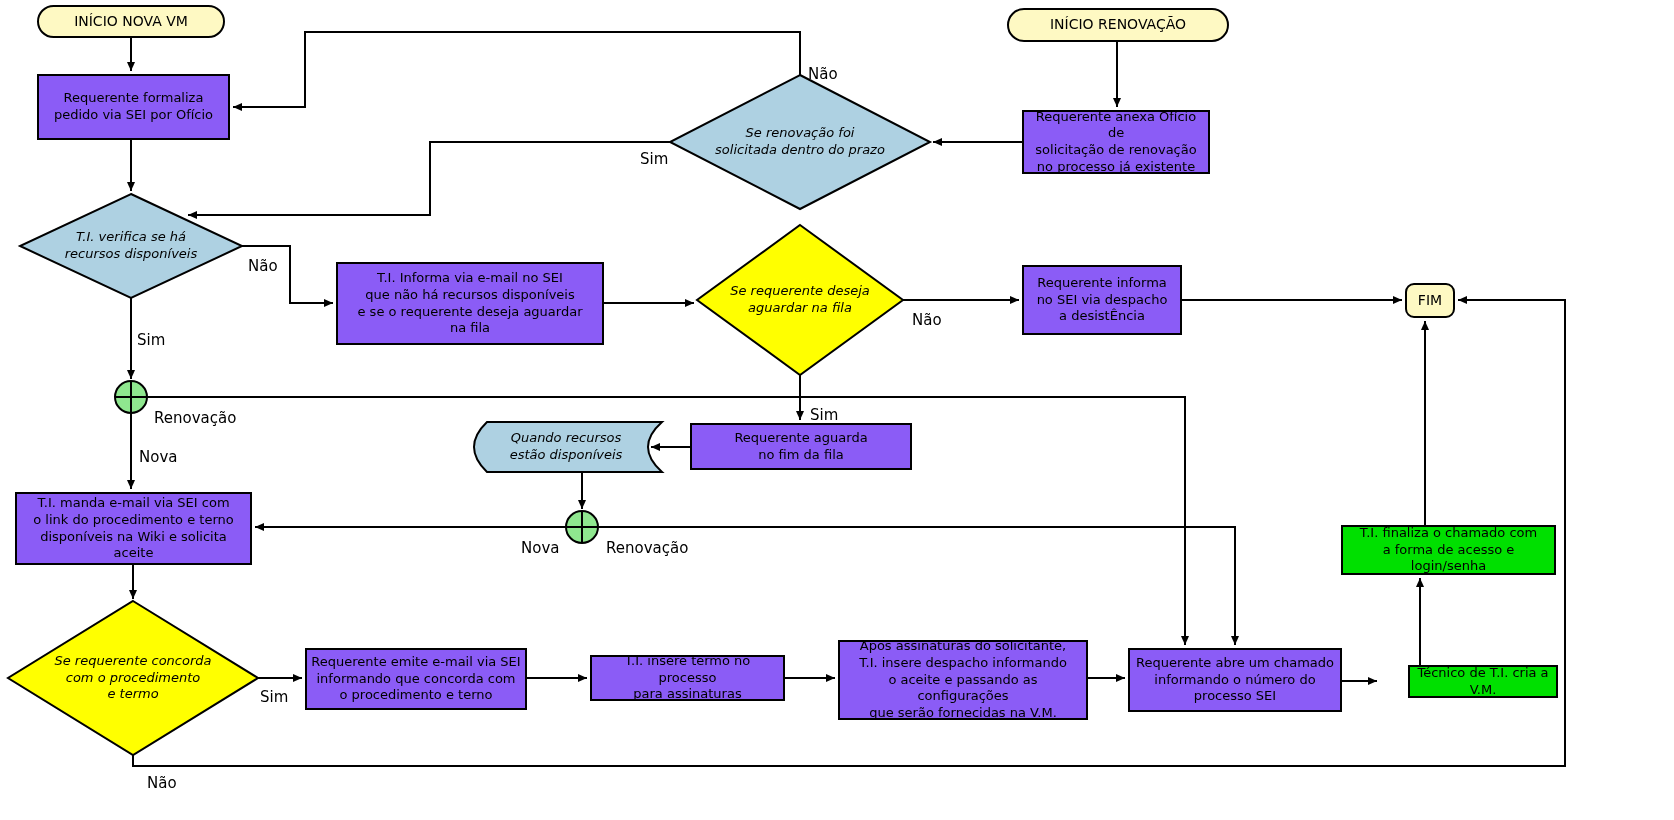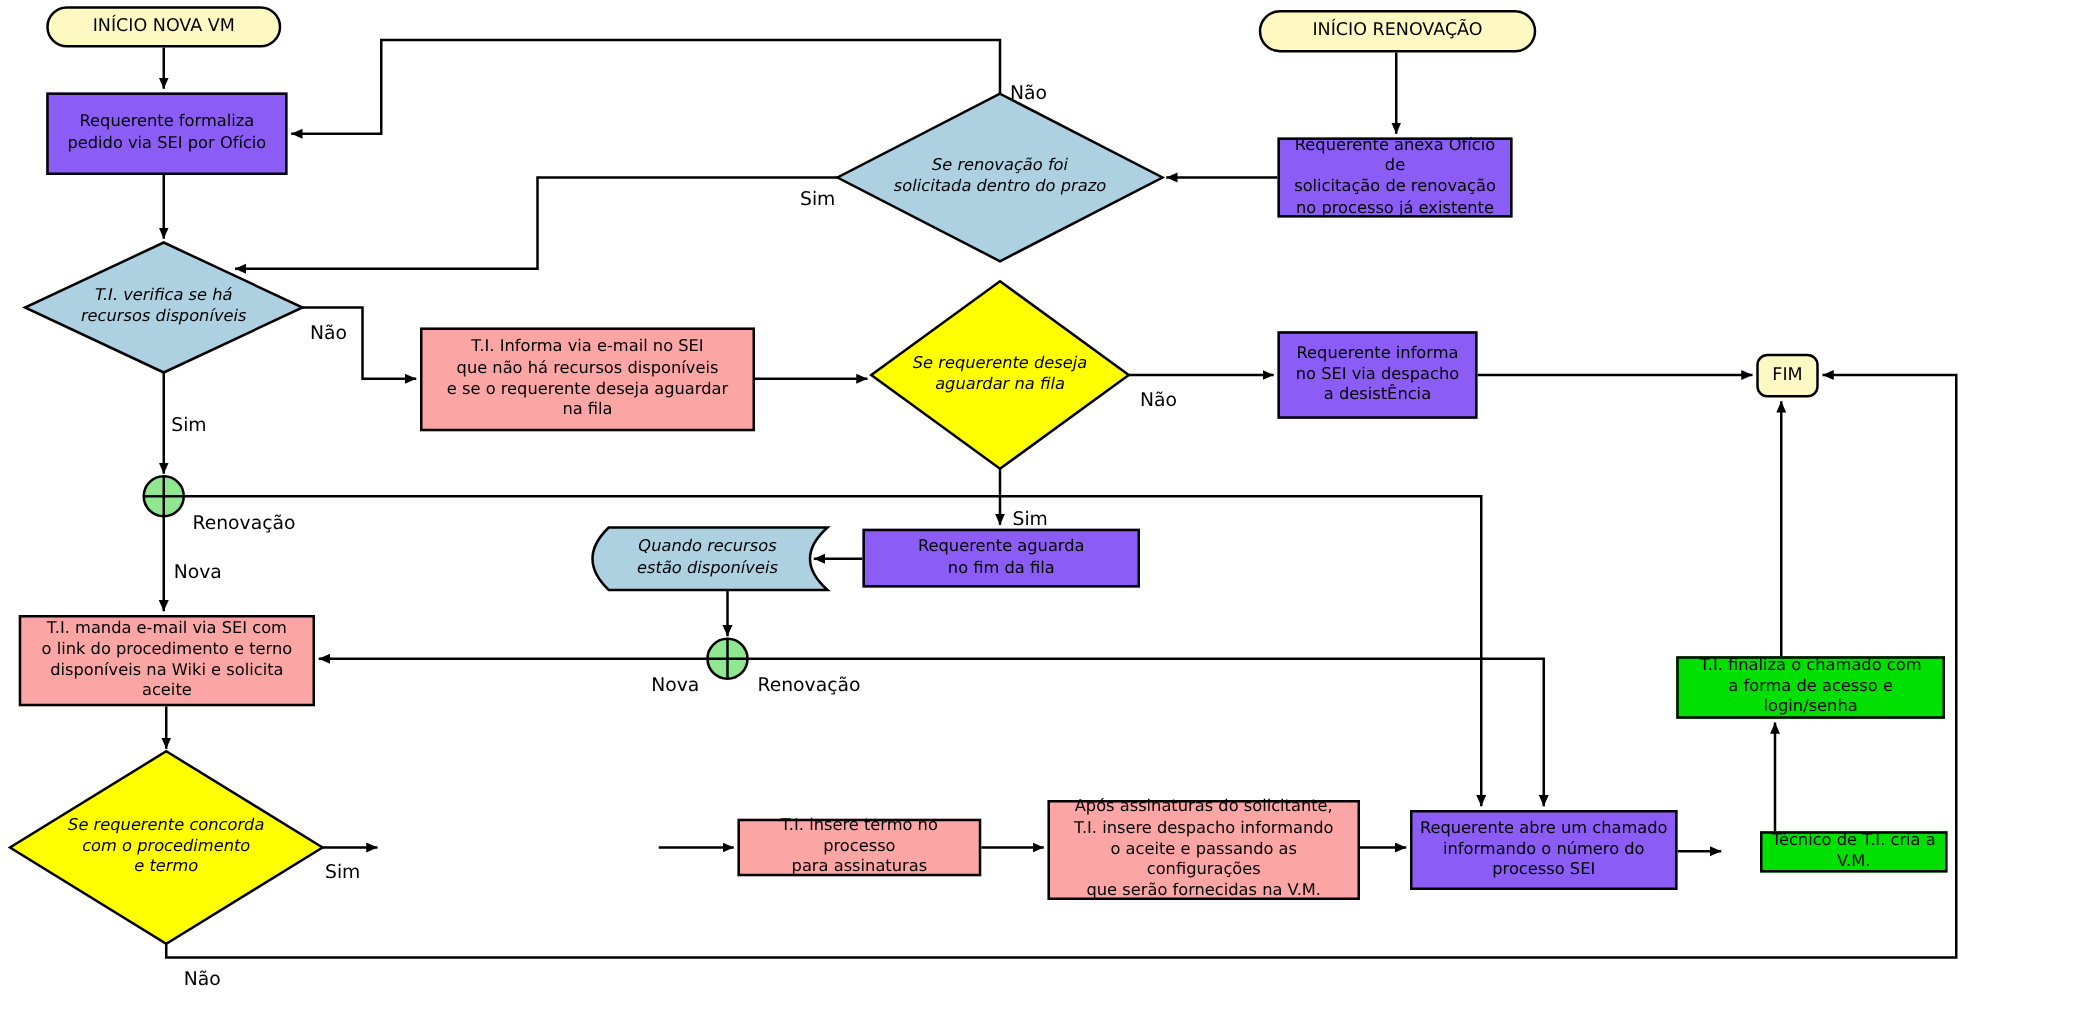--- a/index.html
+++ b/index.html
@@ -14,21 +14,21 @@
   #edges{position:absolute;left:0;top:0;width:1674px;height:820px;}
   .node{
     position:absolute;box-sizing:border-box;
     border:2px solid #000;
     display:flex;align-items:center;justify-content:center;
     text-align:center;white-space:pre-line;
     font-size:13px;line-height:1.28;
     padding:2px 4px;
   }
   .yellow{background:#8b5cf6;}
-  .blue{background:#fca5a5;}
+  .blue{background:#8b5cf6;}
   .green{background:#00e000;margin-left:28px;}
   .terminal{background:#fef9c3;}
   .stadium{border-radius:18px;font-size:14px;}
   .endcap{border-radius:9px;font-size:14px;}
   .overlay{
     position:absolute;box-sizing:border-box;
     display:flex;align-items:center;justify-content:center;
     text-align:center;white-space:pre-line;
     font-size:13px;line-height:1.28;
     pointer-events:none;
@@ -109,20 +109,23 @@
 e se o requerente deseja aguardar
 na fila</div>
   <div class="node yellow" style="left:1022px;top:265px;width:160px;height:70px">Requerente informa
 no SEI via despacho
 a desistÊncia</div>
   <div class="node yellow" style="left:690px;top:423px;width:222px;height:47px">Requerente aguarda
 no fim da fila</div>
   <div class="node blue" style="left:15px;top:492px;width:237px;height:73px">T.I. manda e-mail via SEI com
 o link do procedimento e terno
 disponíveis na Wiki e solicita aceite</div>
+  <div class="node yellow" style="left:305px;top:648px;width:222px;height:62px">Requerente emite e-mail via SEI
+informando que concorda com
+o procedimento e terno</div>
   <div class="node blue" style="left:590px;top:655px;width:195px;height:46px">T.I. insere termo no processo
 para assinaturas</div>
   <div class="node blue" style="left:838px;top:640px;width:250px;height:80px">Após assinaturas do solicitante,
 T.I. insere despacho informando
 o aceite e passando as configurações
 que serão fornecidas na V.M.</div>
   <div class="node yellow" style="left:1128px;top:648px;width:214px;height:64px">Requerente abre um chamado
 informando o número do
 processo SEI</div>
   <div class="node green" style="left:1380px;top:665px;width:150px;height:33px">Técnico de T.I. cria a V.M.</div>

